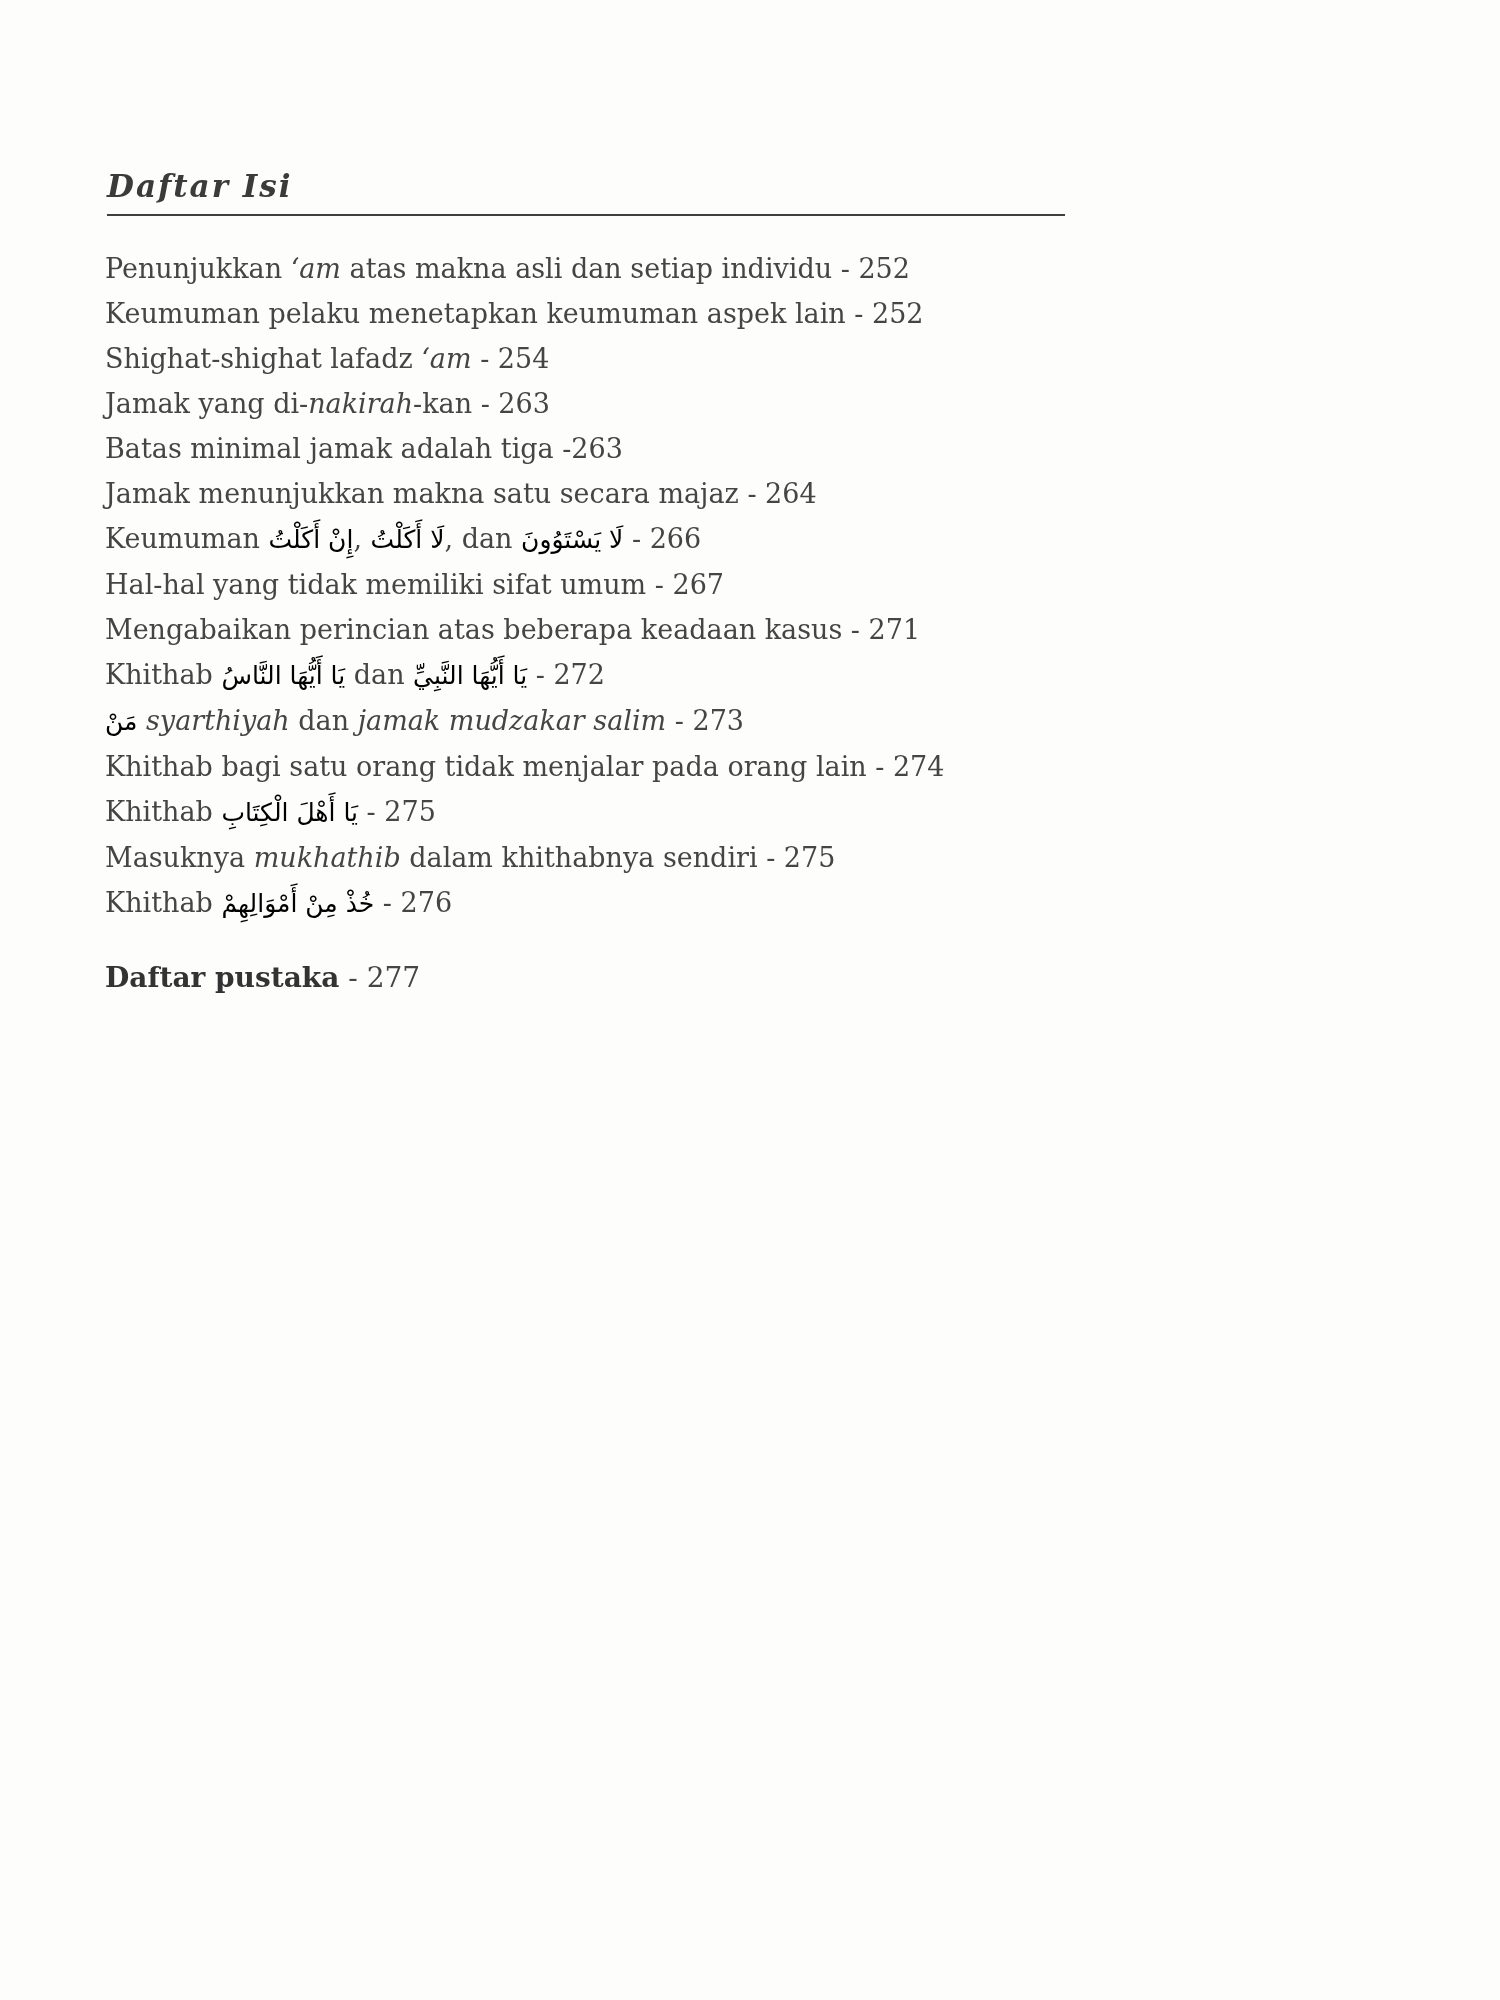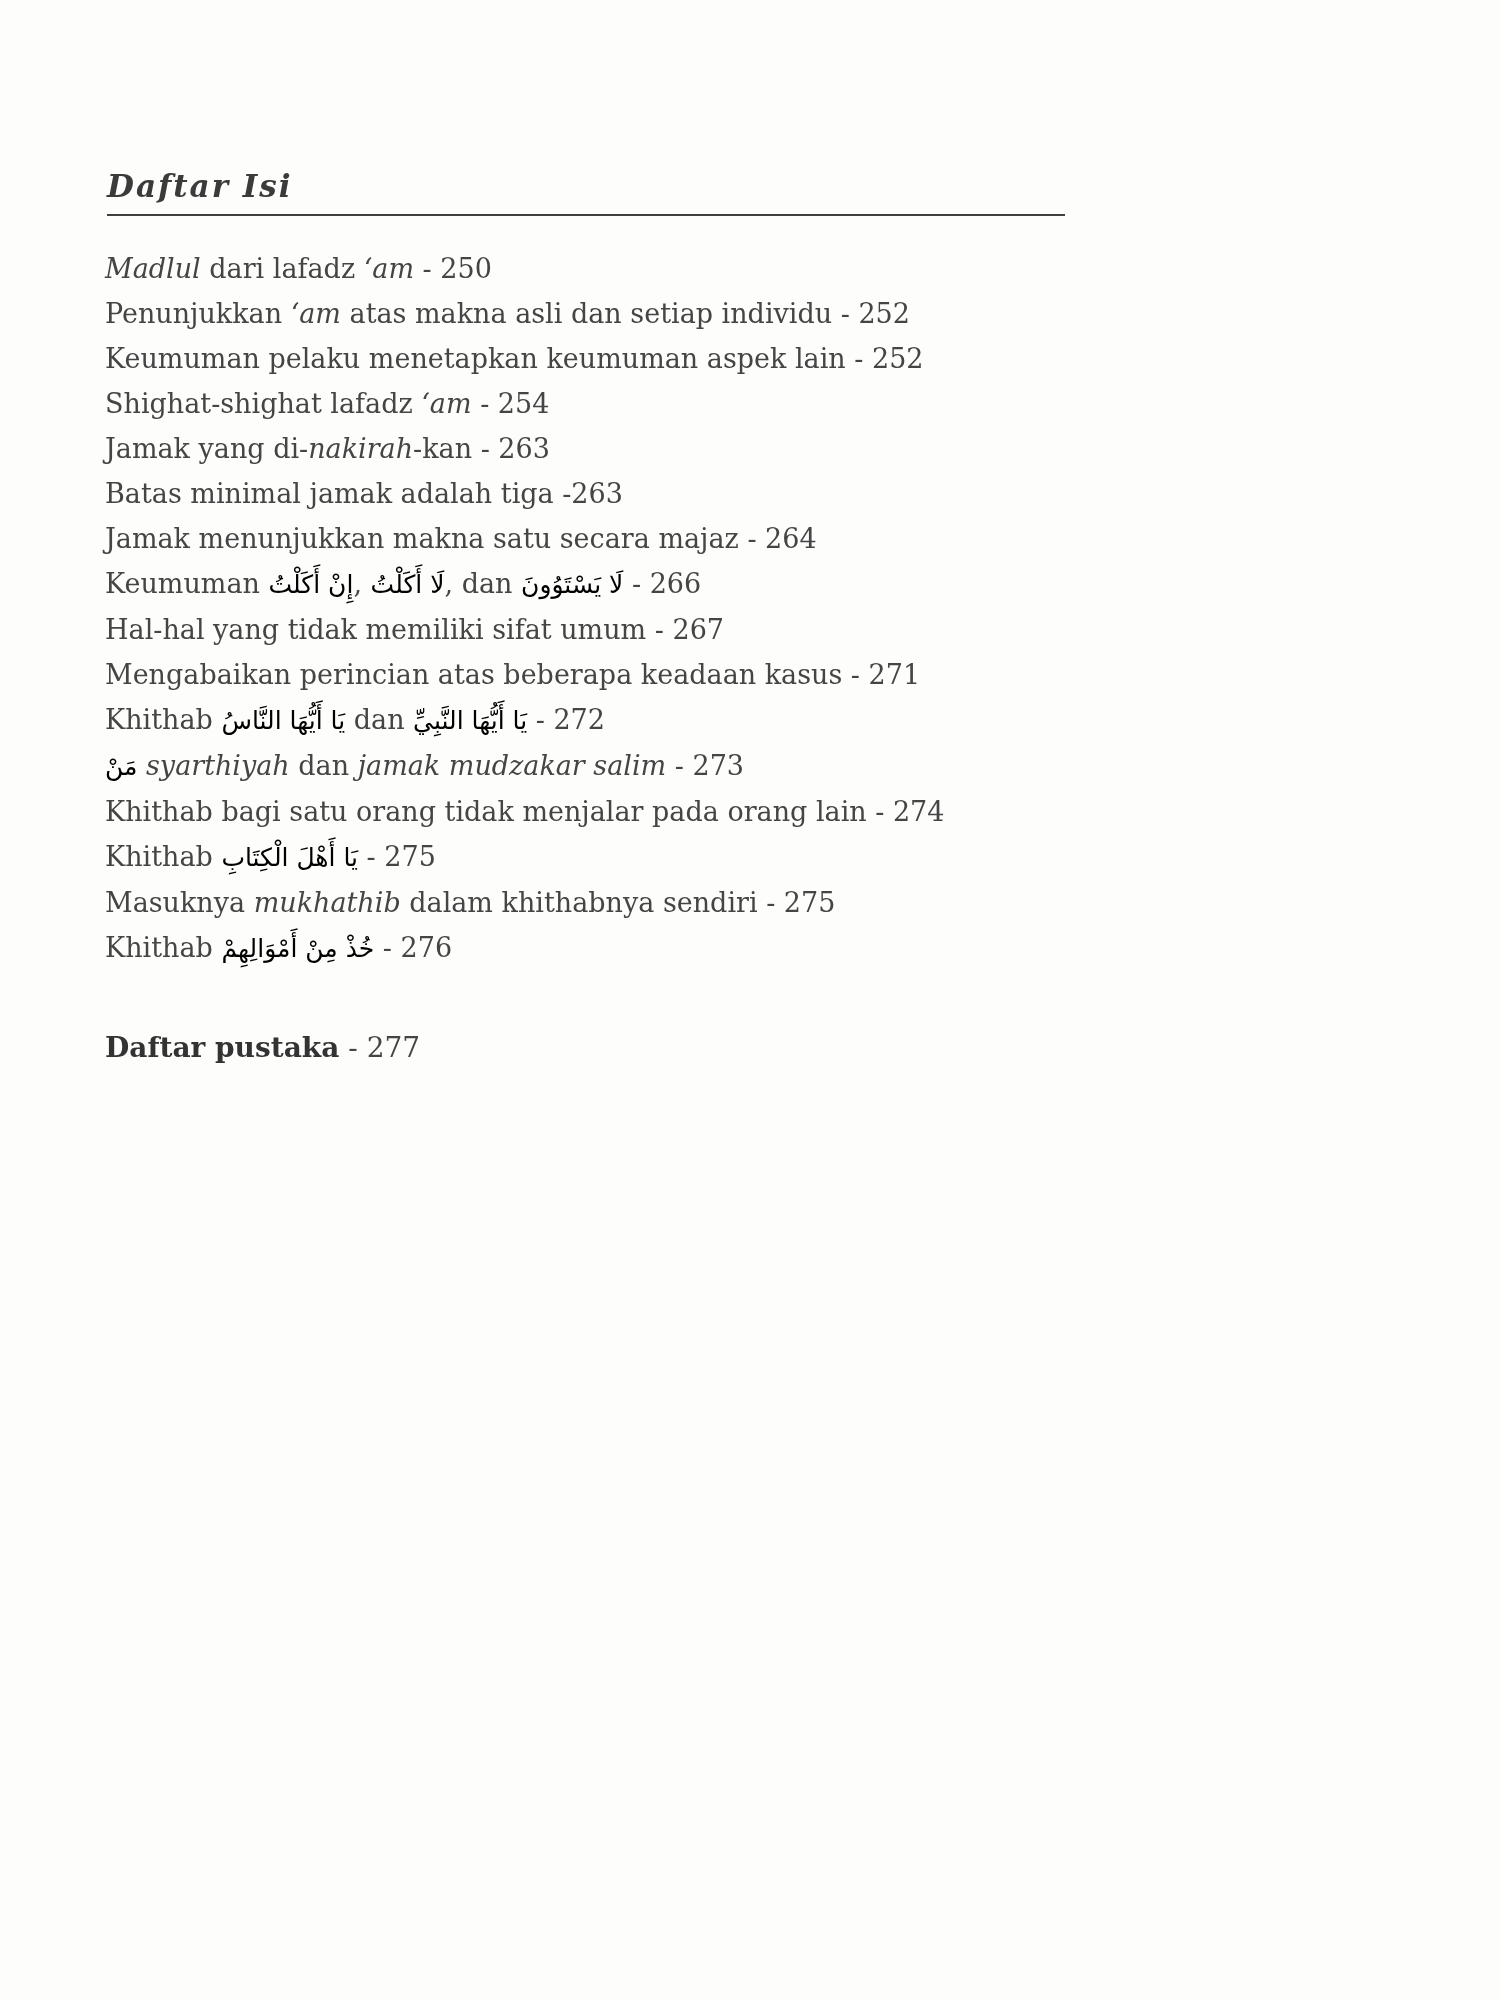--- a/index.html
+++ b/index.html
@@ -38,21 +38,21 @@
   .toc-list {
     margin: 30px 0 0 105px;
     width: 1010px;
     font-size: 27px;
   }
   .toc-line {
     line-height: 45px;
     white-space: nowrap;
   }
   .toc-line.closing {
-    margin-top: 54px;
+    margin-top: 29px;
     font-size: 28px;
   }
   .seg-n { font-style: normal; }
   .seg-i { font-style: italic; }
   .seg-b { font-weight: 700; color: #333333; }
   .seg-a {
     font-family: "DejaVu Sans", sans-serif;
     font-size: 25px;
     direction: rtl;
     unicode-bidi: isolate;
@@ -61,21 +61,20 @@
 </style>
 </head>
 <body>
 
 <div class="page">
   <div class="header-block">
     <h1 class="page-title">Daftar Isi</h1>
     <hr class="header-rule">
   </div>
   <div class="toc-list" id="toc">
-      <div class="toc-line"><span class="seg-i">Madlul</span><span class="seg-n"> dari lafadz </span><span class="seg-i">‘am</span><span class="seg-n"> - 250</span></div>
       <div class="toc-line"><span class="seg-n">Penunjukkan </span><span class="seg-i">‘am</span><span class="seg-n"> atas makna asli dan setiap individu - 252</span></div>
       <div class="toc-line"><span class="seg-n">Keumuman pelaku menetapkan keumuman aspek lain - 252</span></div>
       <div class="toc-line"><span class="seg-n">Shighat-shighat lafadz </span><span class="seg-i">‘am</span><span class="seg-n"> - 254</span></div>
       <div class="toc-line"><span class="seg-n">Jamak yang di-</span><span class="seg-i">nakirah</span><span class="seg-n">-kan - 263</span></div>
       <div class="toc-line"><span class="seg-n">Batas minimal jamak adalah tiga -263</span></div>
       <div class="toc-line"><span class="seg-n">Jamak menunjukkan makna satu secara majaz - 264</span></div>
       <div class="toc-line"><span class="seg-n">Keumuman </span><span class="seg-a">إِنْ أَكَلْتُ</span><span class="seg-n">, </span><span class="seg-a">لَا أَكَلْتُ</span><span class="seg-n">, dan </span><span class="seg-a">لَا يَسْتَوُونَ</span><span class="seg-n"> - 266</span></div>
       <div class="toc-line"><span class="seg-n">Hal-hal yang tidak memiliki sifat umum - 267</span></div>
       <div class="toc-line"><span class="seg-n">Mengabaikan perincian atas beberapa keadaan kasus - 271</span></div>
       <div class="toc-line"><span class="seg-n">Khithab </span><span class="seg-a">يَا أَيُّهَا النَّاسُ</span><span class="seg-n"> dan </span><span class="seg-a">يَا أَيُّهَا النَّبِيِّ</span><span class="seg-n"> - 272</span></div>

